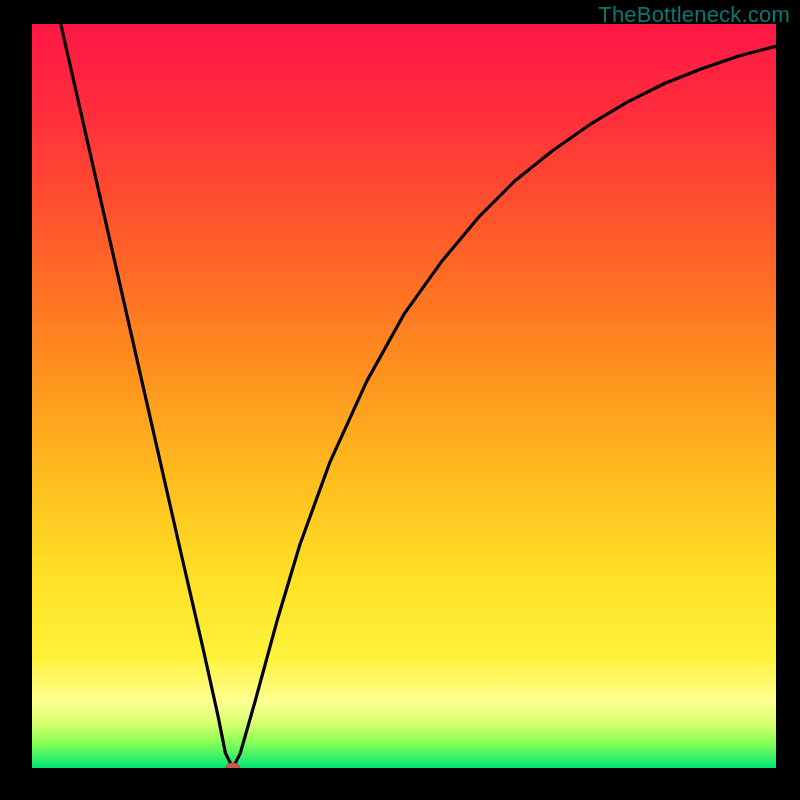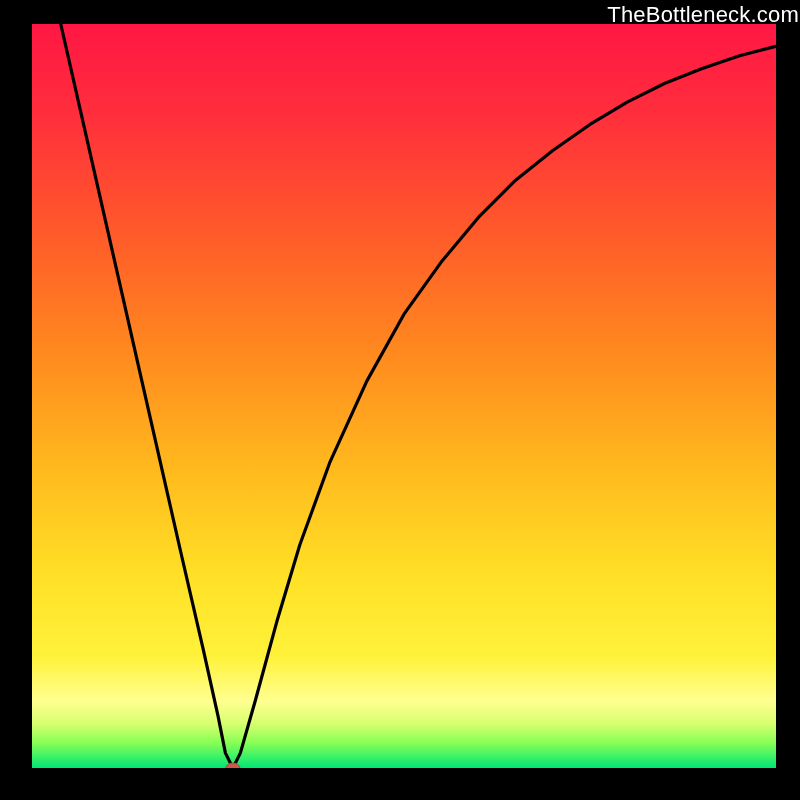--- a/index.html
+++ b/index.html
@@ -14,24 +14,24 @@
     position: relative;
     width: 800px;
     height: 800px;
   }
   svg {
     display: block;
   }
   .attribution {
     position: absolute;
     top: 2px;
-    right: 1px;
+    right: 10px;
     font-family: Arial, Helvetica, sans-serif;
     font-size: 22px;
-    color: #ffffff;
+    color: #0f766e;
     letter-spacing: 0.2px;
   }
 </style>
 </head>
 <body>
 
 <div class="chart-container">
   <svg width="800" height="800" viewBox="0 0 800 800">
     <defs>
       <linearGradient id="bg-grad" x1="0" y1="0" x2="0" y2="1">

